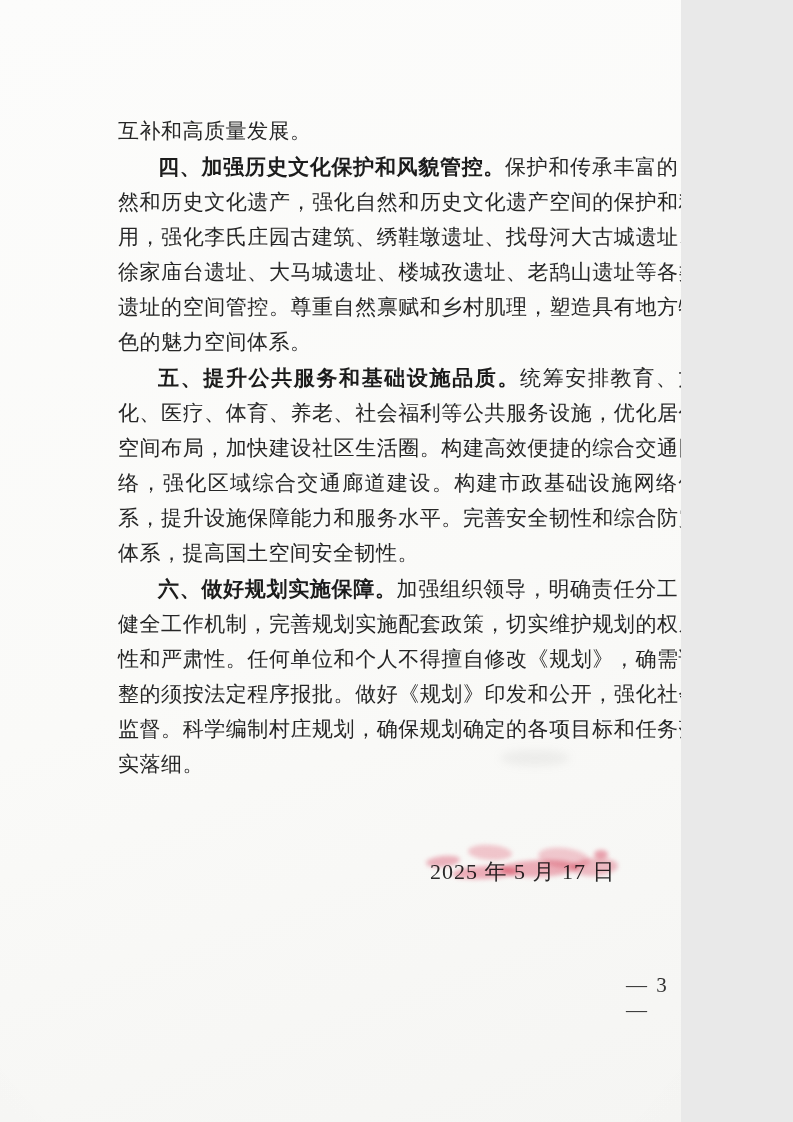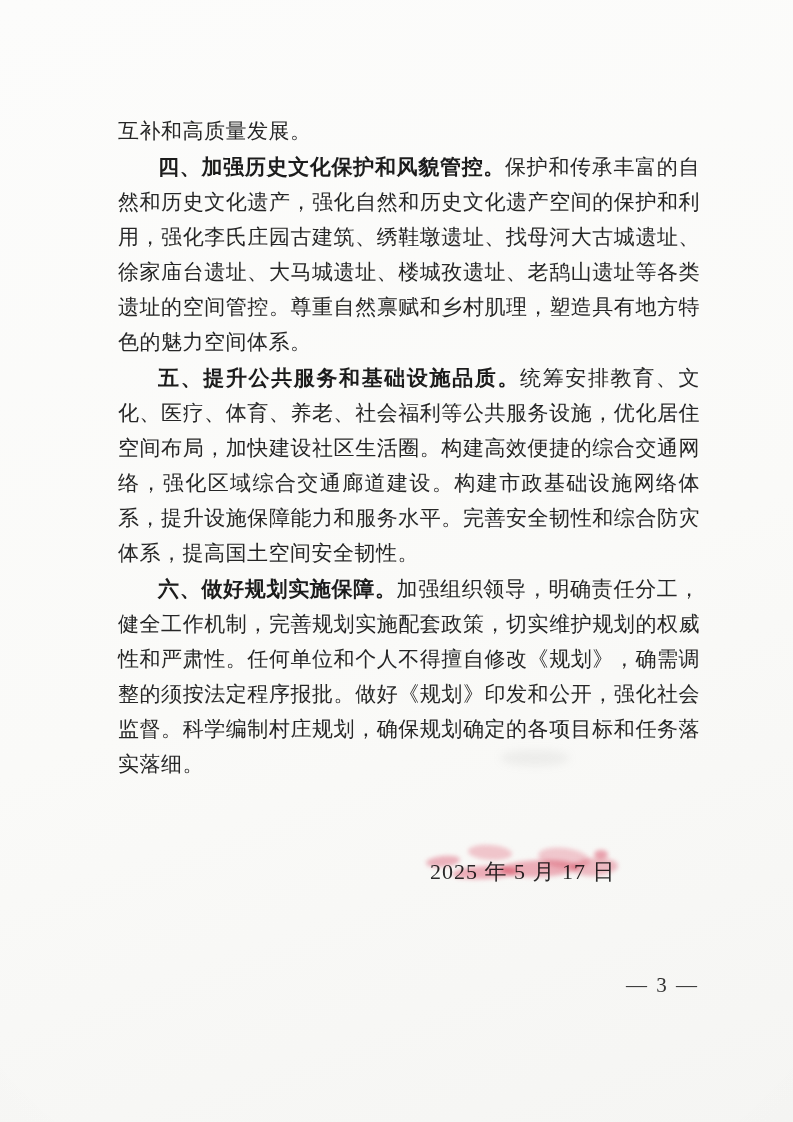--- a/index.html
+++ b/index.html
@@ -3,21 +3,21 @@
 <meta charset="utf-8">
 <style>
   html,body{margin:0;padding:0;}
   body{
     width:793px;height:1122px;
     background:#e9e9e9;
     font-family:"Liberation Serif", serif;
   }
   .page{
     position:relative;
-    width:793px;height:1122px;
+    width:681px;height:1122px;
     background:linear-gradient(160deg,#fcfcfb 0%,#fafaf8 55%,#f5f5f3 100%);
     overflow:hidden;
     color:#262626;
   }
   .vignette{
     position:absolute;inset:0;
     background:radial-gradient(ellipse 120% 110% at 50% 42%, rgba(0,0,0,0) 62%, rgba(0,0,0,0.045) 100%);
     pointer-events:none;
   }
   .content{

